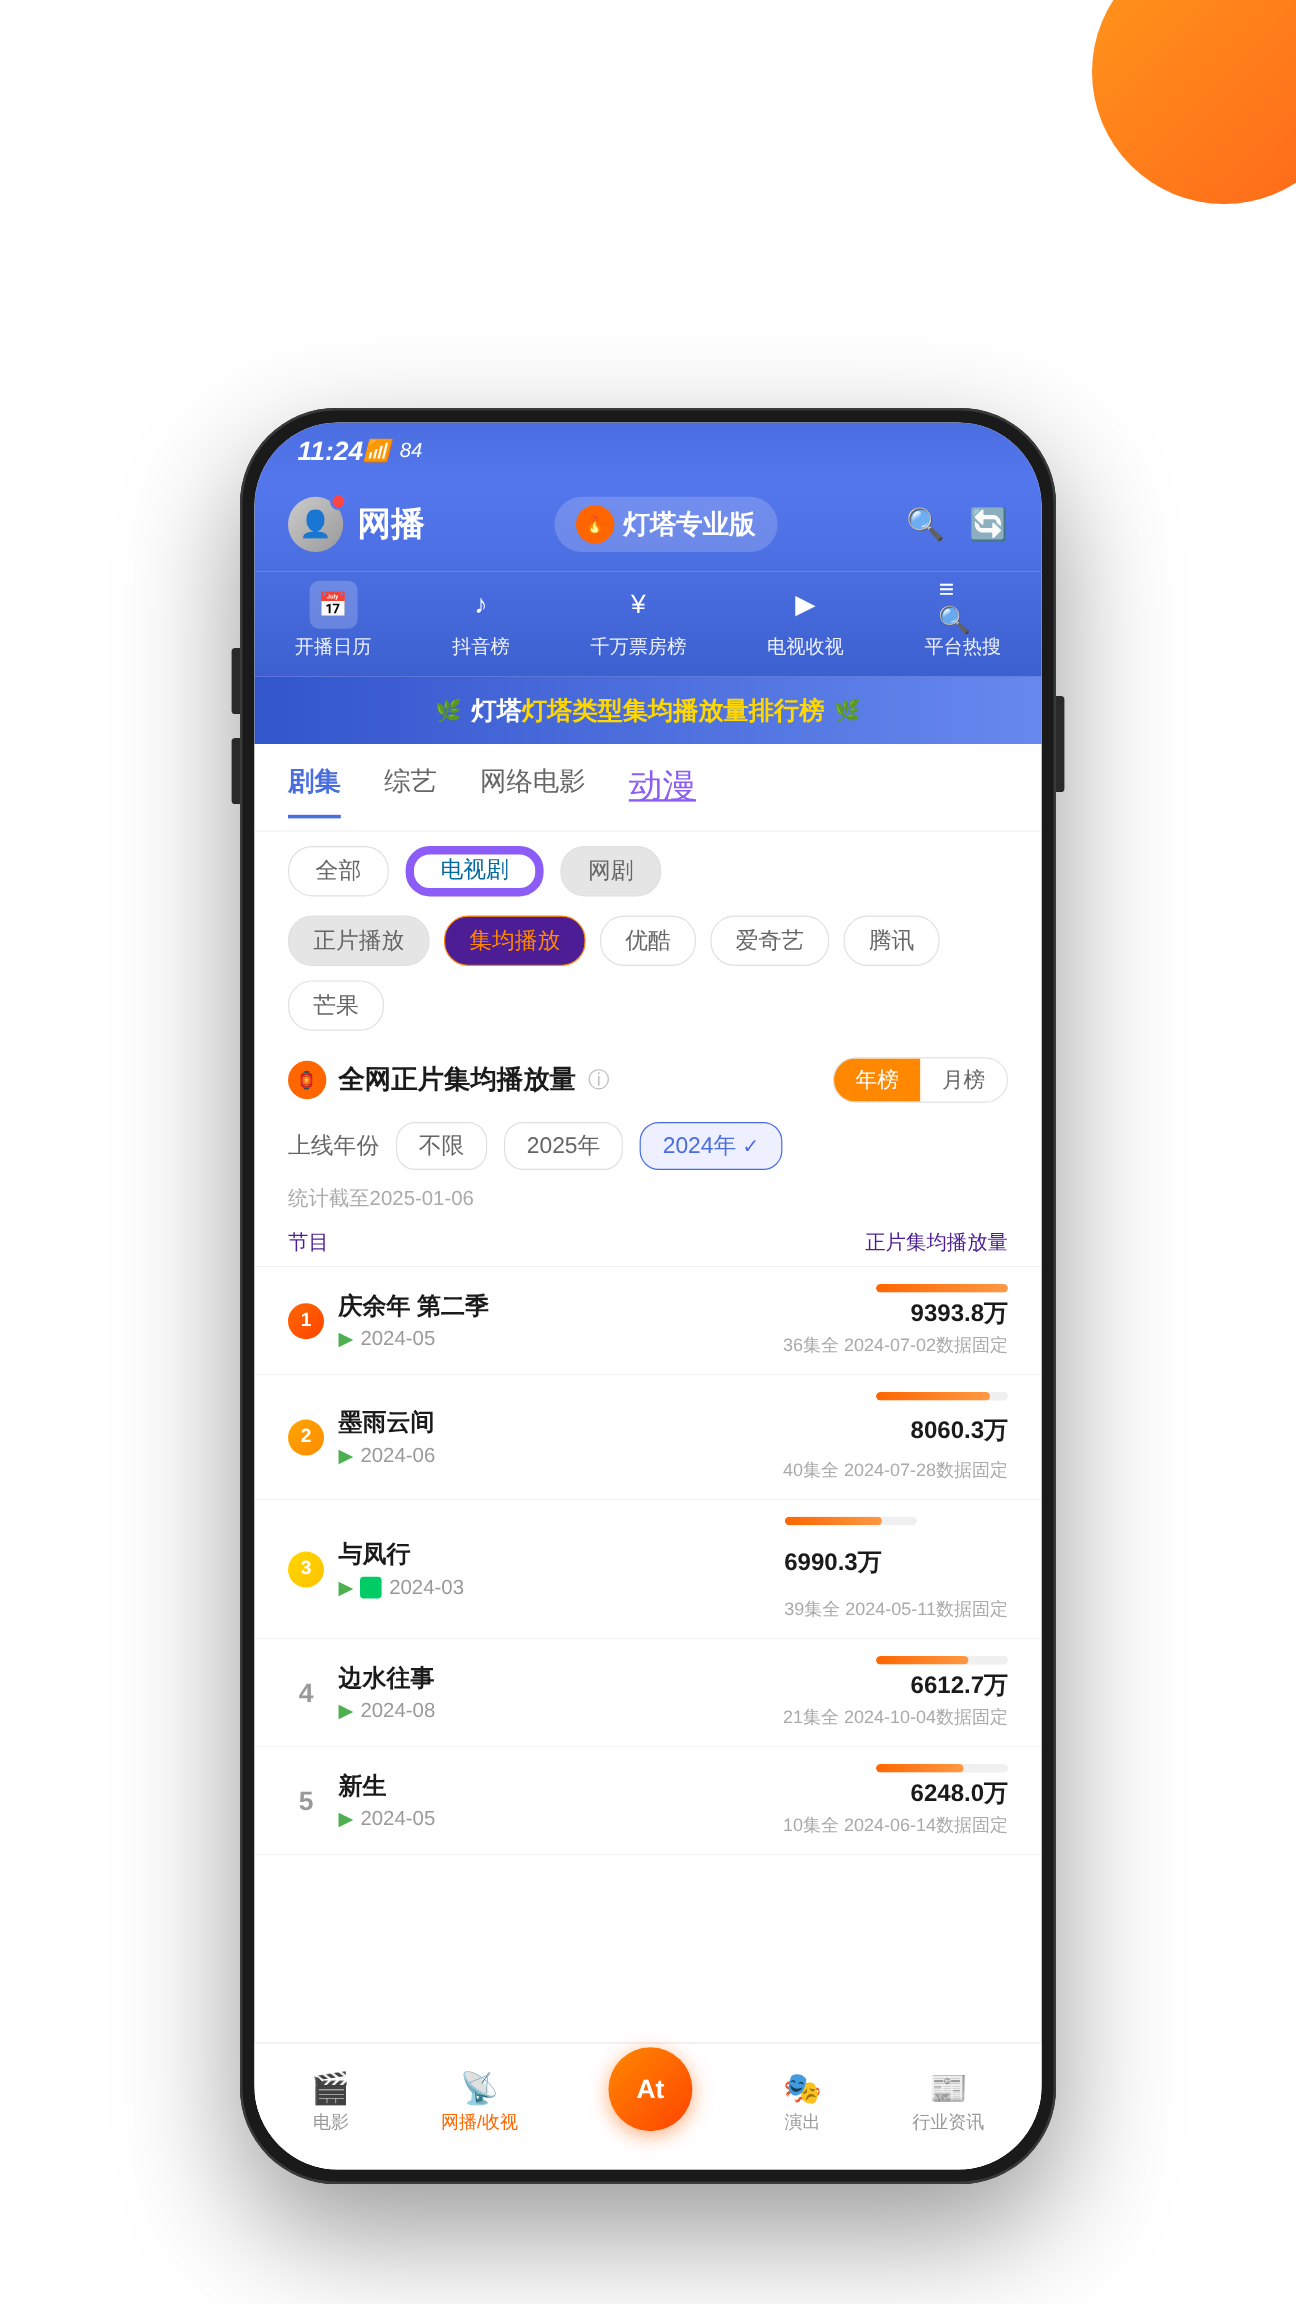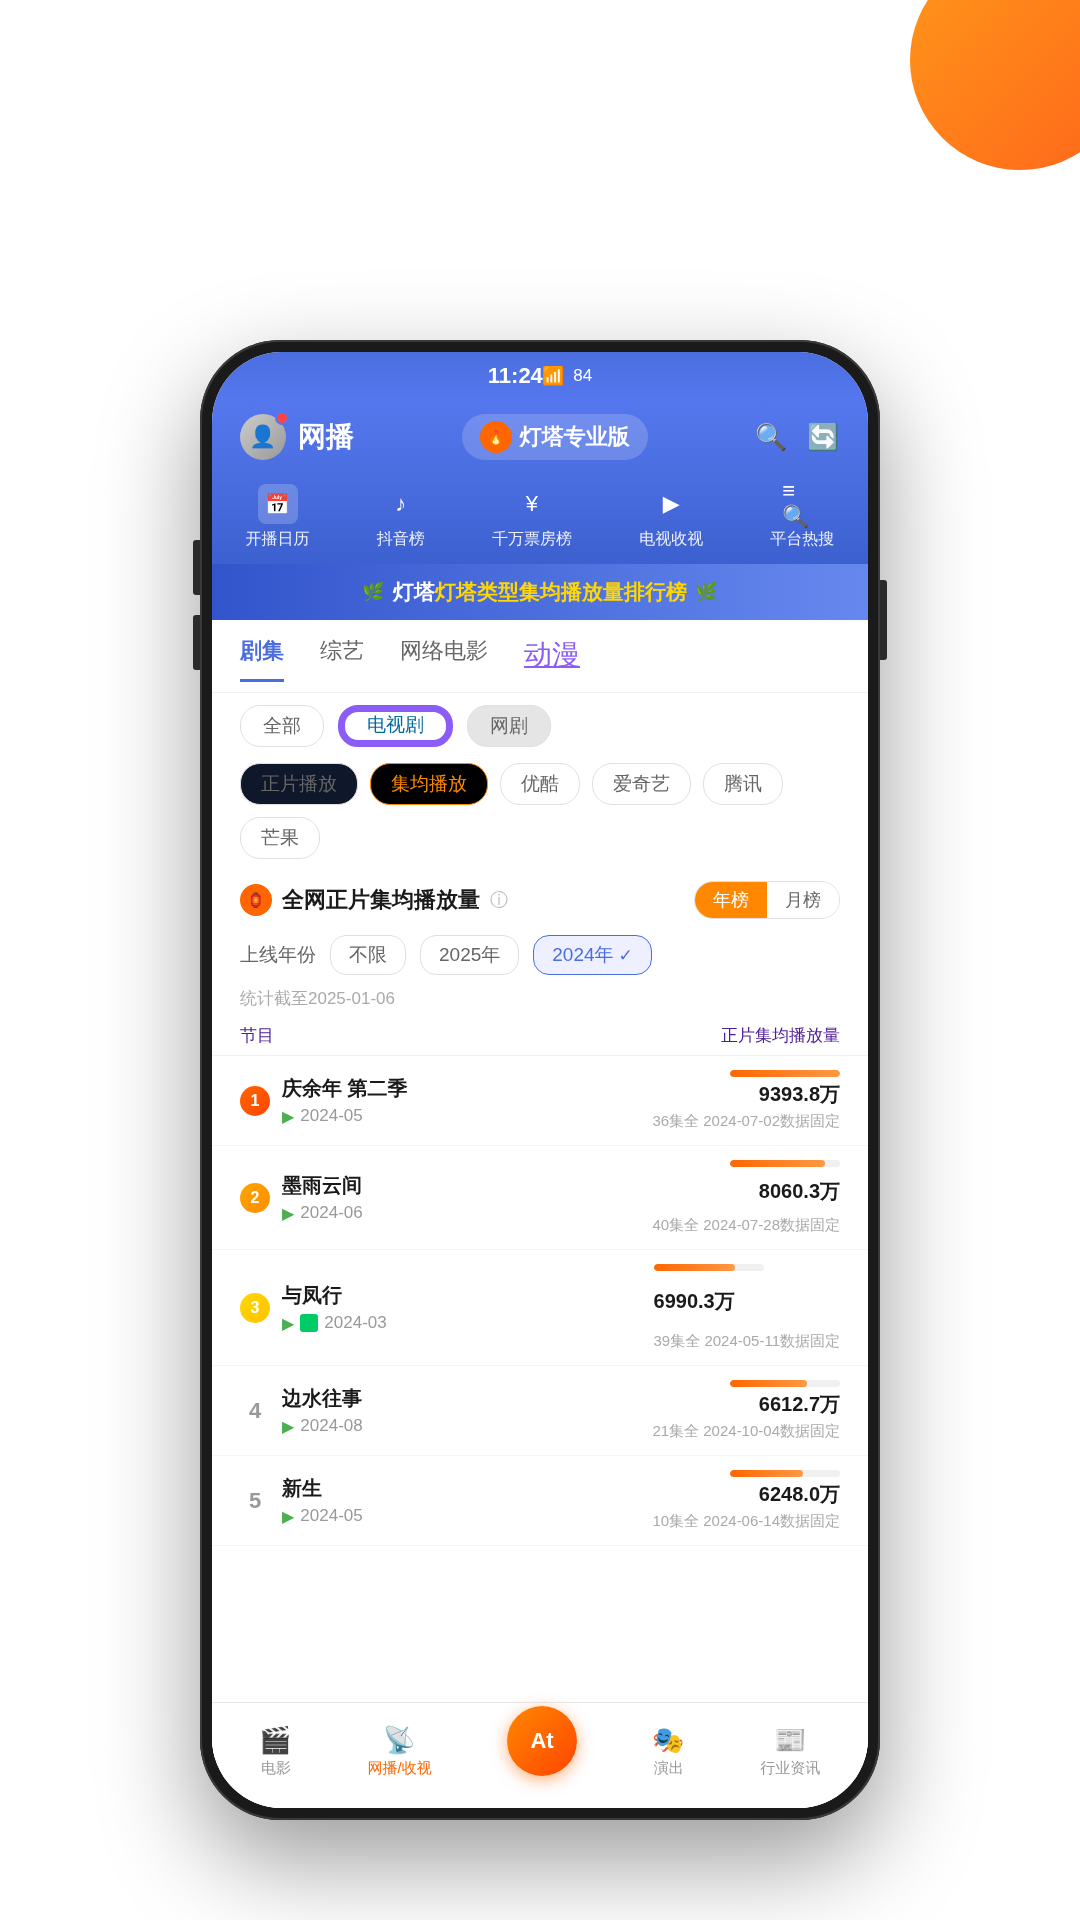--- a/index.html
+++ b/index.html
@@ -23,21 +23,21 @@
   <div style="position:absolute; top:340px; left:50%; transform:translateX(-50%); width:680px; height:1480px;">
 
     <div style="width:100%; height:100%; background:#1a1a1a; border-radius:80px; padding:12px; box-shadow:0 40px 100px rgba(0,0,0,0.4), inset 0 0 0 2px #3a3a3a; position:relative;">
 
       <div style="position:absolute; left:-7px; top:200px; width:7px; height:55px; background:#2a2a2a; border-radius:3px 0 0 3px;"></div>
       <div style="position:absolute; left:-7px; top:275px; width:7px; height:55px; background:#2a2a2a; border-radius:3px 0 0 3px;"></div>
       <div style="position:absolute; right:-7px; top:240px; width:7px; height:80px; background:#2a2a2a; border-radius:0 3px 3px 0;"></div>
 
       <div style="width:100%; height:100%; background:#f5f5f5; border-radius:70px; overflow:hidden; position:relative; display:flex; flex-direction:column;">
 
-        <div style="background:linear-gradient(180deg,#4a6ee0,#5577ee); height:48px; display:flex; align-items:center; justify-content:center; padding:0 36px; flex-shrink:0;">
+        <div style="background:linear-gradient(180deg,#4a6ee0,#5577ee); height:48px; display:flex; align-items:center; justify-content:flex-start; padding:0 36px; flex-shrink:0;font-style:italic;">
           <div style="color:white; font-size:22px; font-weight:600;">11:24</div>
           <div style="display:flex; align-items:center; gap:8px; color:white; font-size:18px;">
             <span>📶</span>
             <span style="font-size:17px;">84</span>
           </div>
         </div>
 
         <div style="background:linear-gradient(180deg,#5577ee,#4a6ee0); padding:14px 28px 16px; display:flex; align-items:center; justify-content:space-between; flex-shrink:0;">
           <div style="display:flex; align-items:center; gap:12px;">
             <div style="width:46px; height:46px; border-radius:50%; background:linear-gradient(135deg,#ccc,#999); display:flex; align-items:center; justify-content:center; position:relative; font-size:22px;">
@@ -100,22 +100,22 @@
             <div style="font-size:28px; color:#8b5cf6; padding-bottom:8px;text-decoration:underline;">动漫</div>
           </div>
 
           <div style="display:flex; padding:12px 28px; gap:14px; flex-shrink:0;">
             <div style="padding:7px 22px; border-radius:20px; font-size:19px; border:1px solid #e0e0e0; color:#666; background:white;">全部</div>
             <div style="padding:0 22px; border-radius:20px; font-size:19px; border:7px solid #8b5cf6; color:#0369a1; background:white;">电视剧</div>
             <div style="padding:7px 22px; border-radius:20px; font-size:19px; border:1px solid #e0e0e0; color:#666; background:#e5e5e5;">网剧</div>
           </div>
 
           <div style="display:flex; padding:4px 28px 12px; gap:12px; flex-shrink:0; flex-wrap:wrap;">
-            <div style="padding:7px 20px; border-radius:20px; font-size:19px; border:1px solid #e0e0e0; color:#666; background:#0f172a;">正片播放</div>
-            <div style="padding:7px 20px; border-radius:20px; font-size:19px; border:1px solid #FF8800; color:#FF8800; background:#000000;">集均播放</div>
+            <div style="padding:7px 20px; border-radius:20px; font-size:19px; border:1px solid #e0e0e0; color:#666; background:#e5e5e5;">正片播放</div>
+            <div style="padding:7px 20px; border-radius:20px; font-size:19px; border:1px solid #FF8800; color:#FF8800; background:#4c1d95;">集均播放</div>
             <div style="padding:7px 20px; border-radius:20px; font-size:19px; border:1px solid #e0e0e0; color:#666; background:white;">优酷</div>
             <div style="padding:7px 20px; border-radius:20px; font-size:19px; border:1px solid #e0e0e0; color:#666; background:white;">爱奇艺</div>
             <div style="padding:7px 20px; border-radius:20px; font-size:19px; border:1px solid #e0e0e0; color:#666; background:white;">腾讯</div>
             <div style="padding:7px 20px; border-radius:20px; font-size:19px; border:1px solid #e0e0e0; color:#666; background:white;">芒果</div>
           </div>
 
           <div style="display:flex; align-items:center; justify-content:space-between; padding:10px 28px 8px; flex-shrink:0;">
             <div style="display:flex; align-items:center; gap:10px;">
               <div style="width:32px; height:32px; background:#FF6600; border-radius:50%; display:flex; align-items:center; justify-content:center; font-size:14px; color:white;">🏮</div>
               <span style="font-size:22px; font-weight:700; color:#1a1a1a;">全网正片集均播放量</span>

